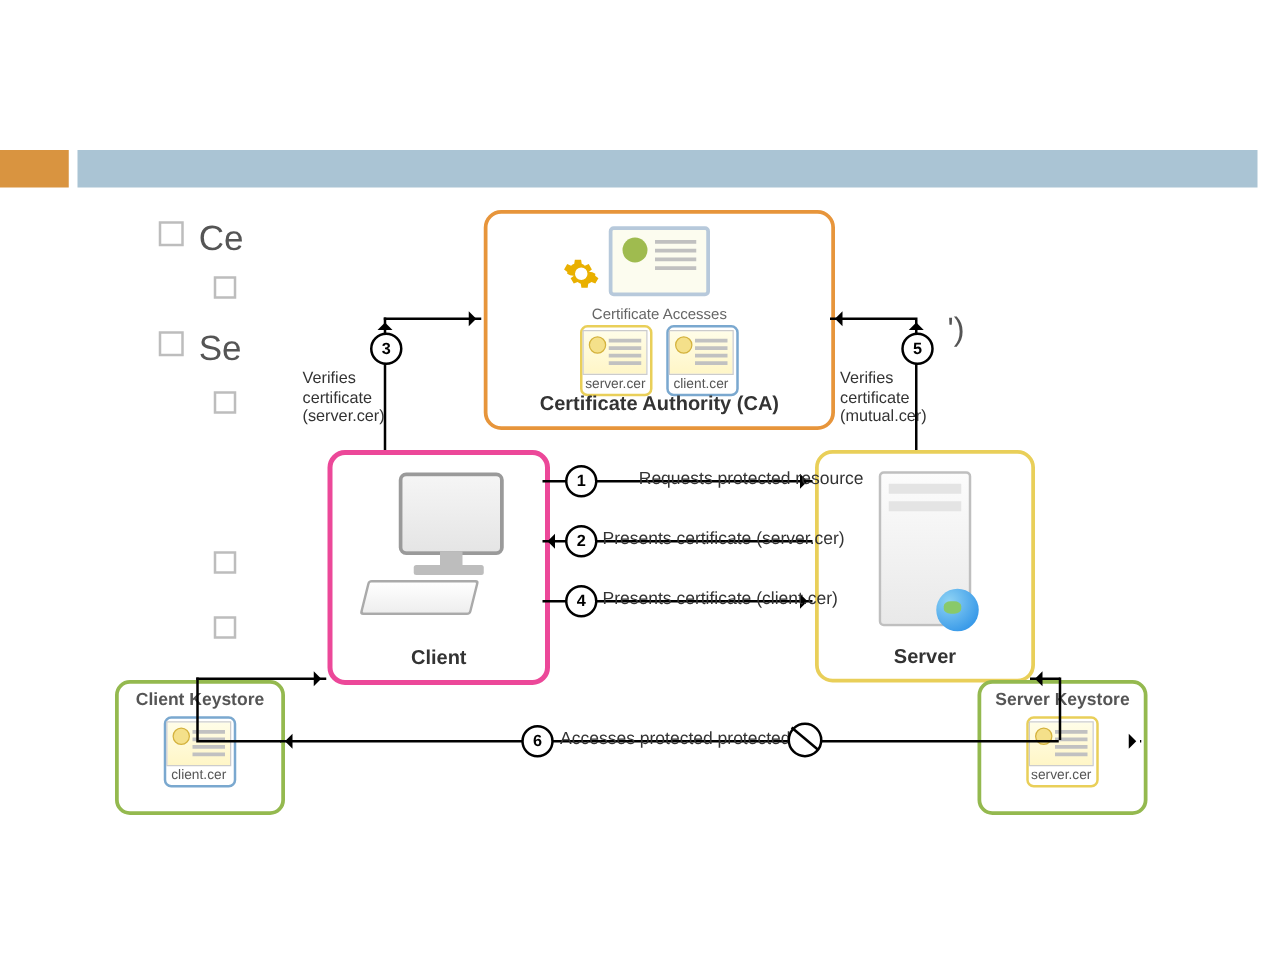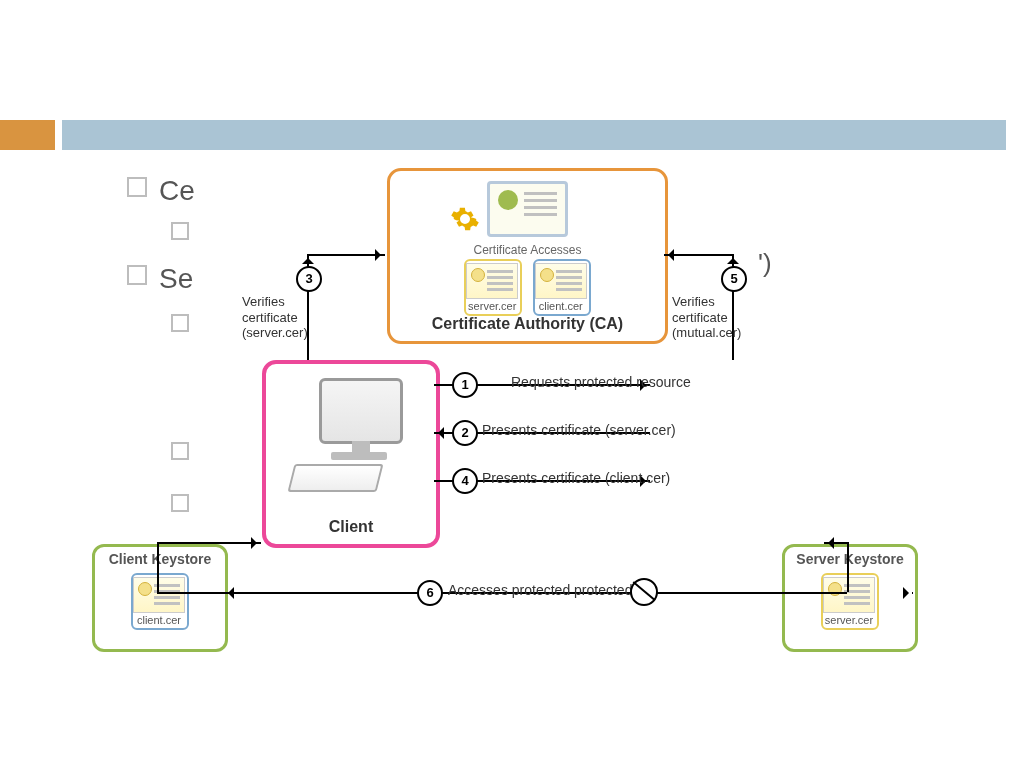--- a/index.html
+++ b/index.html
@@ -103,20 +103,26 @@
 
     <div class="node client">
       <div class="pc">
         <div class="monitor"></div>
           <div class="stand"></div>
           <div class="keyb"></div>
       </div>
       <div class="node-cap">Client</div>
     </div>
 
+    <div class="node server">
+      <div class="tower">
+          <div class="globe"></div>
+        </div>
+      <div class="node-cap">Server</div>
+    </div>
 
     <div class="node ks left">
       <div class="ks-title">Client Keystore</div>
       <span class="cert-box blue" style="margin-top:6px;"><div class="cert-ico"></div><div class="cert-lab">client.cer</div></span>
     </div>
     <div class="node ks right">
       <div class="ks-title">Server Keystore</div>
       <span class="cert-box yellow" style="margin-top:6px;"><div class="cert-ico"></div><div class="cert-lab">server.cer</div></span>
     </div>
 

